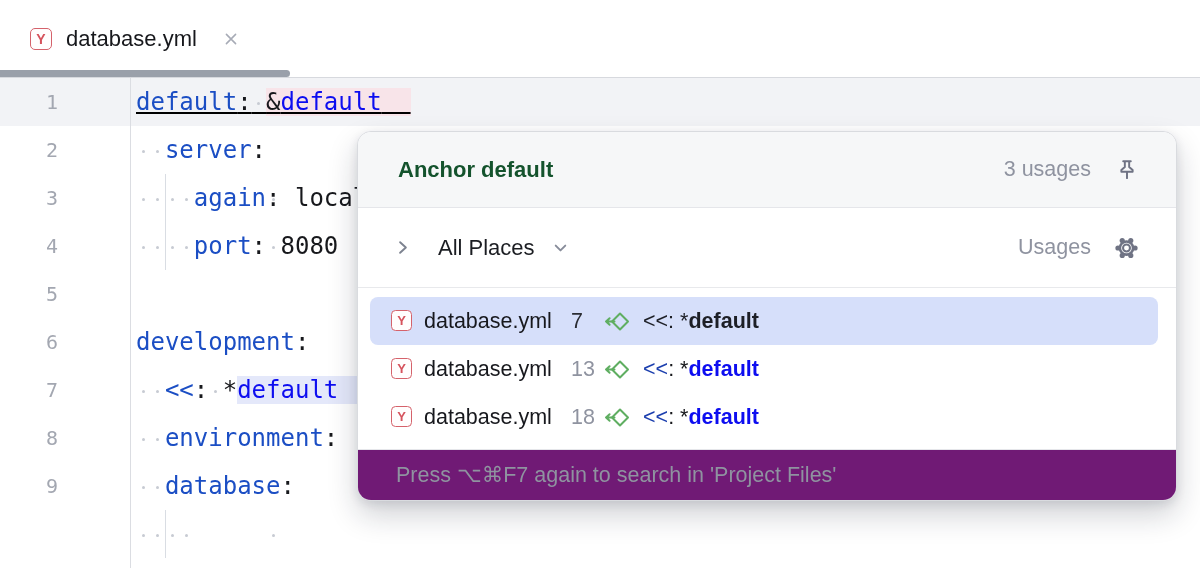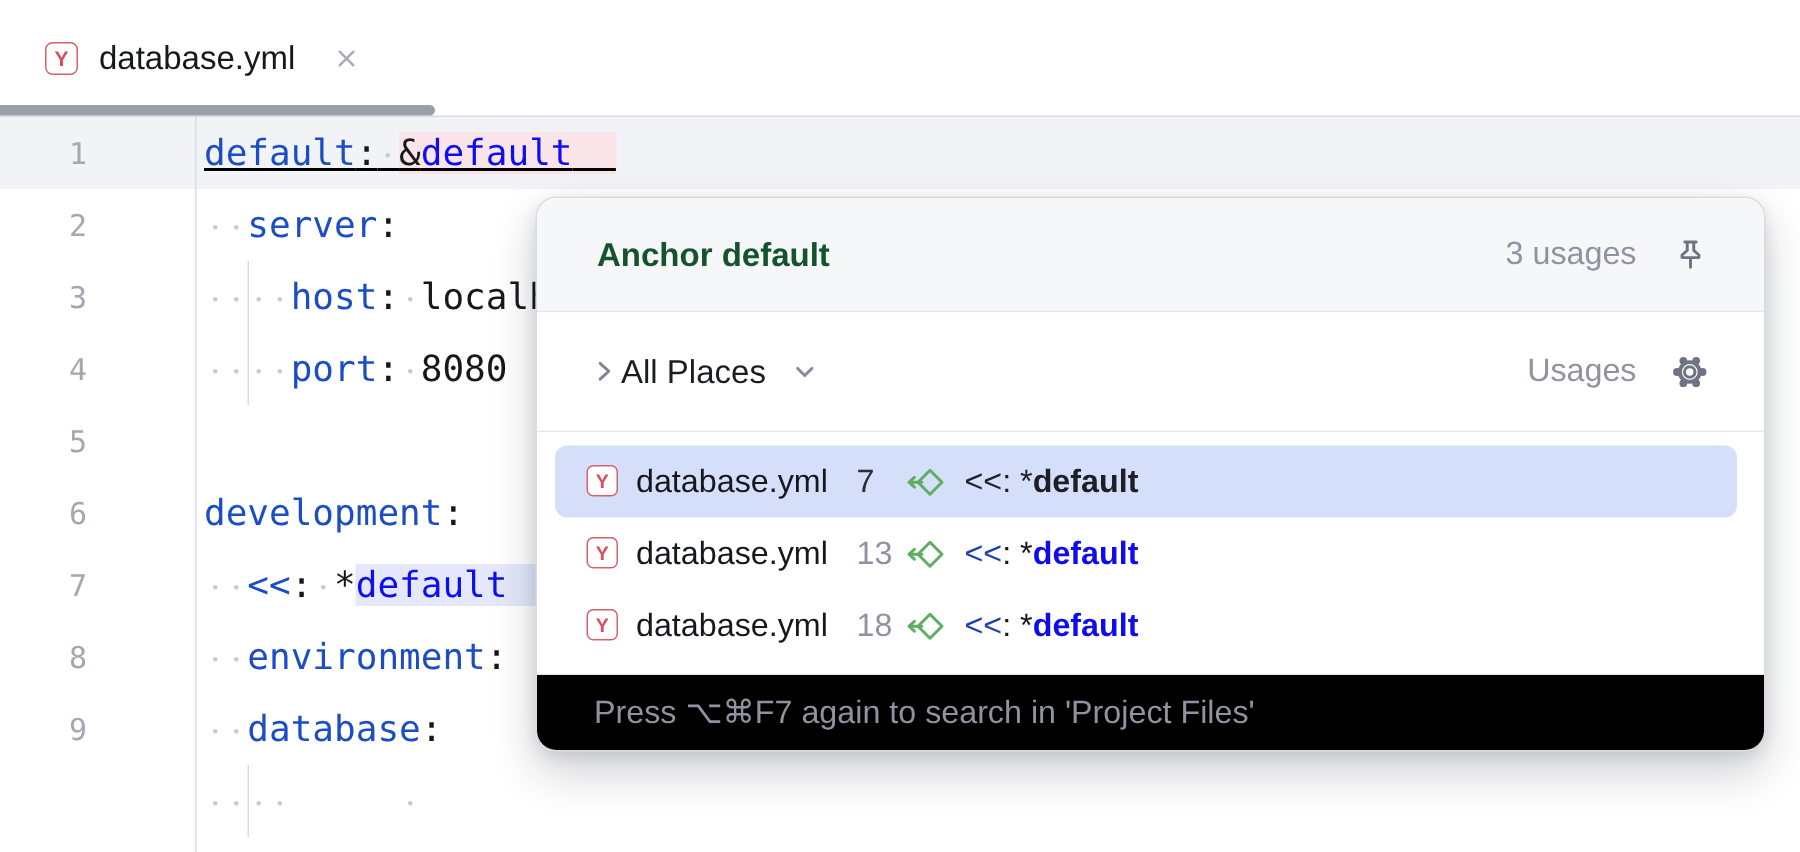--- a/index.html
+++ b/index.html
@@ -42,38 +42,38 @@
            box-shadow:0 14px 30px rgba(20,25,45,.20), 0 3px 10px rgba(20,25,45,.10); }
   .popup-header { position:absolute; left:0; top:0; width:100%; height:76px; background:#f6f7f8;
                   border-bottom:1px solid #e5e6ea; border-radius:13px 13px 0 0;
                   display:flex; align-items:center; padding:0 36px 0 40px; }
   .popup-title { font-size:22px; font-weight:bold; color:#14532d; }
   .usage-count { margin-left:auto; font-size:21.5px; color:#8f93a0; }
   .hdr-icon { margin-left:22px; width:27px; height:27px; display:flex; align-items:center; justify-content:center; }
 
   .scope-row { position:absolute; left:0; top:76px; width:100%; height:80px; background:#fff;
                border-bottom:1px solid #e8e9ec; display:flex; align-items:center; padding:0 36px 0 33px; }
-  .scope-sel { display:flex; align-items:center; }
+  .scope-sel { display:flex; align-items:center; margin-left:24px; }
   .scope-label { font-size:22px; color:#1b1d22; }
   .view-label { margin-left:auto; font-size:21.5px; color:#8f93a0; }
 
   .usage-list { position:absolute; left:0; top:157px; width:100%; height:292px; }
   .usage-row { position:absolute; left:12px; width:788px; height:48px; border-radius:8px; }
   .usage-row.sel { background:#d6dffa; }
   .u-icon { position:absolute; left:21px; top:13px; }
   .u-file { position:absolute; left:54px; top:0; line-height:48px; font-size:21.5px; color:#17181d; }
   .u-num  { position:absolute; left:201px; top:0; line-height:48px; font-size:21.5px; color:#8f93a0; }
   .u-num.sel { color:#2b2d33; }
   .u-kind { position:absolute; left:233px; top:13px; }
   .u-code { position:absolute; left:273px; top:0; line-height:48px; font-size:21.5px; white-space:pre; }
   .c-navy { color:#1c3fae; } .c-dark { color:#17181c; }
   .c-blueb { color:#0d0df0; font-weight:bold; }
   .c-selp { color:#1d1f26; } .c-selb { color:#1d1f26; font-weight:bold; }
 
-  .popup-footer { position:absolute; left:0; bottom:0; width:100%; height:51px; background:#000000;
+  .popup-footer { position:absolute; left:0; bottom:0; width:100%; height:51px; background:#701a75;
                   border-top:1px solid #e5e6ea; border-radius:0 0 13px 13px;
                   display:flex; align-items:center; padding:0 40px 0 38px; }
   .footer-hint { font-size:21.5px; color:#8f93a0; }
 
   svg { display:block; }
 </style>
 </head>
 <body>
 
 <div class="tabbar">
@@ -102,21 +102,21 @@
         <span class="ws-dot" style="left: 156.175px;"></span>
         <span class="code" style="left: 164.9px;"><span class="c-key">server</span><span class="c-pln">:</span></span>
       </div>
       <div class="code-line" style="top: 96px;">
         <span class="ln">3</span>
         <span class="ws-dot" style="left: 141.725px;"></span>
         <span class="ws-dot" style="left: 156.175px;"></span>
         <span class="ws-dot" style="left: 170.625px;"></span>
         <span class="ws-dot" style="left: 185.075px;"></span>
         <span class="ws-dot" style="left: 271.775px;"></span>
-        <span class="code" style="left: 193.8px;"><span class="c-key">host</span><span class="c-pln">:</span><span class="c-pln"> localhost</span></span>
+        <span class="code" style="left: 193.8px;"><span class="c-key">again</span><span class="c-pln">:</span><span class="c-pln"> localhost</span></span>
       </div>
       <div class="code-line" style="top: 144px;">
         <span class="ln">4</span>
         <span class="ws-dot" style="left: 141.725px;"></span>
         <span class="ws-dot" style="left: 156.175px;"></span>
         <span class="ws-dot" style="left: 170.625px;"></span>
         <span class="ws-dot" style="left: 185.075px;"></span>
         <span class="ws-dot" style="left: 271.775px;"></span>
         <span class="code" style="left: 193.8px;"><span class="c-key">port</span><span class="c-pln">:</span><span class="c-pln"> 8080</span></span>
       </div>

